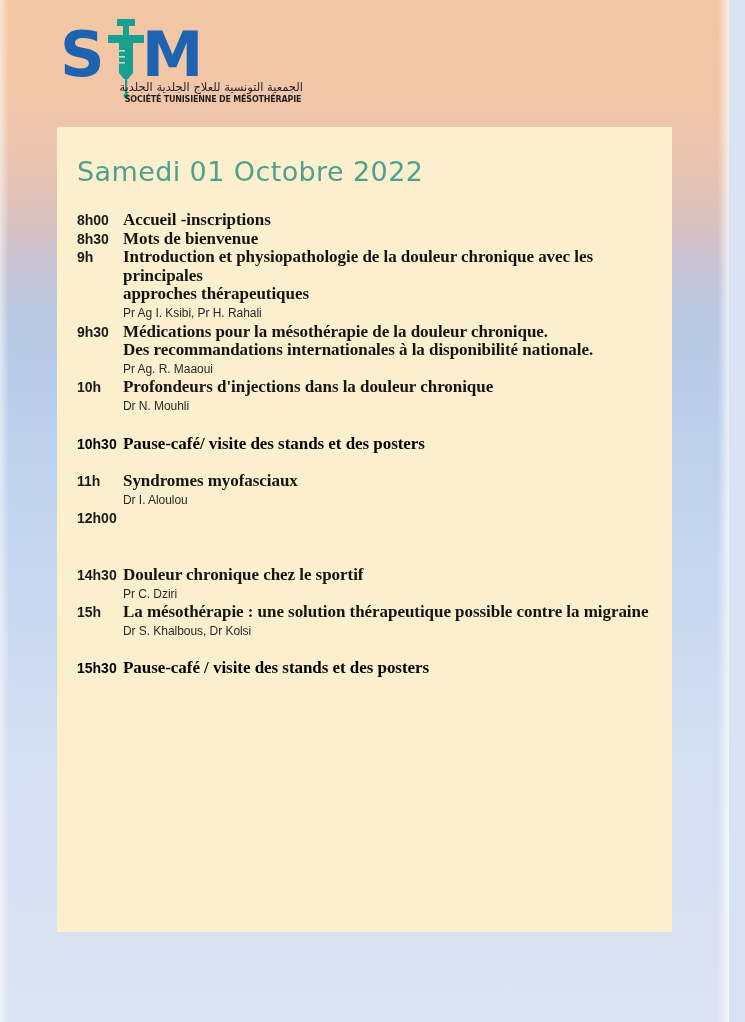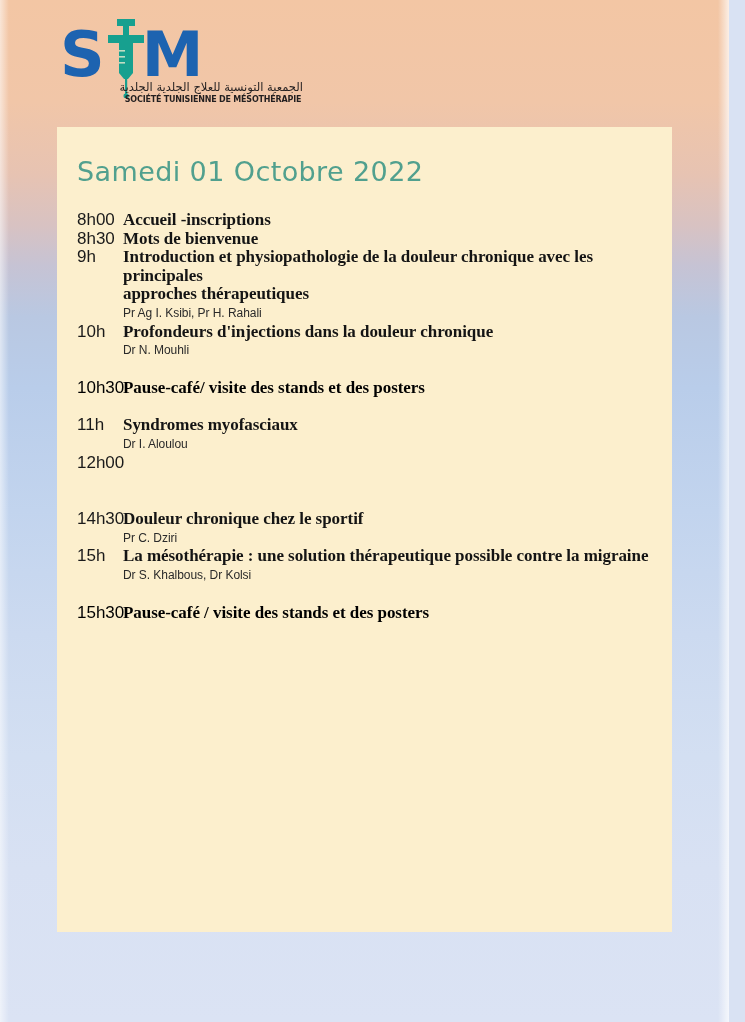--- a/index.html
+++ b/index.html
@@ -150,22 +150,22 @@
     display: block;
   }
   .slot {
     display: flex;
     align-items: flex-start;
   }
   .slot-time {
     flex: 0 0 46px;
     width: 46px;
     font-family: "Liberation Sans", sans-serif;
-    font-weight: normal;
-    font-size: 17px;
+    font-weight: bold;
+    font-size: 14px;
     color: #1a1a1a;
     line-height: 18.6px;
     white-space: nowrap;
   }
   .slot-body {
     flex: 1 1 auto;
     min-width: 0;
   }
   .slot-title {
     font-family: Liberation Serif, serif;
@@ -251,20 +251,28 @@
           </div>
           <div class="slot">
             <div class="slot-time">9h</div>
             <div class="slot-body">
               <div class="slot-title">Introduction et physiopathologie de la douleur chronique avec les principales</div>
               <div class="slot-title">approches thérapeutiques</div>
               <div class="slot-speakers">Pr Ag I. Ksibi, Pr H. Rahali</div>
             </div>
           </div>
           <div class="slot">
+            <div class="slot-time">9h30</div>
+            <div class="slot-body">
+              <div class="slot-title">Médications pour la mésothérapie de la douleur chronique.</div>
+              <div class="slot-title">Des recommandations internationales à la disponibilité nationale.</div>
+              <div class="slot-speakers">Pr Ag. R. Maaoui</div>
+            </div>
+          </div>
+          <div class="slot">
             <div class="slot-time">10h</div>
             <div class="slot-body">
               <div class="slot-title">Profondeurs d'injections dans la douleur chronique</div>
               <div class="slot-speakers">Dr N. Mouhli</div>
             </div>
           </div>
           <div class="spacer-sm"></div>
           <div class="slot is-break">
             <div class="slot-time">10h30</div>
             <div class="slot-body">

